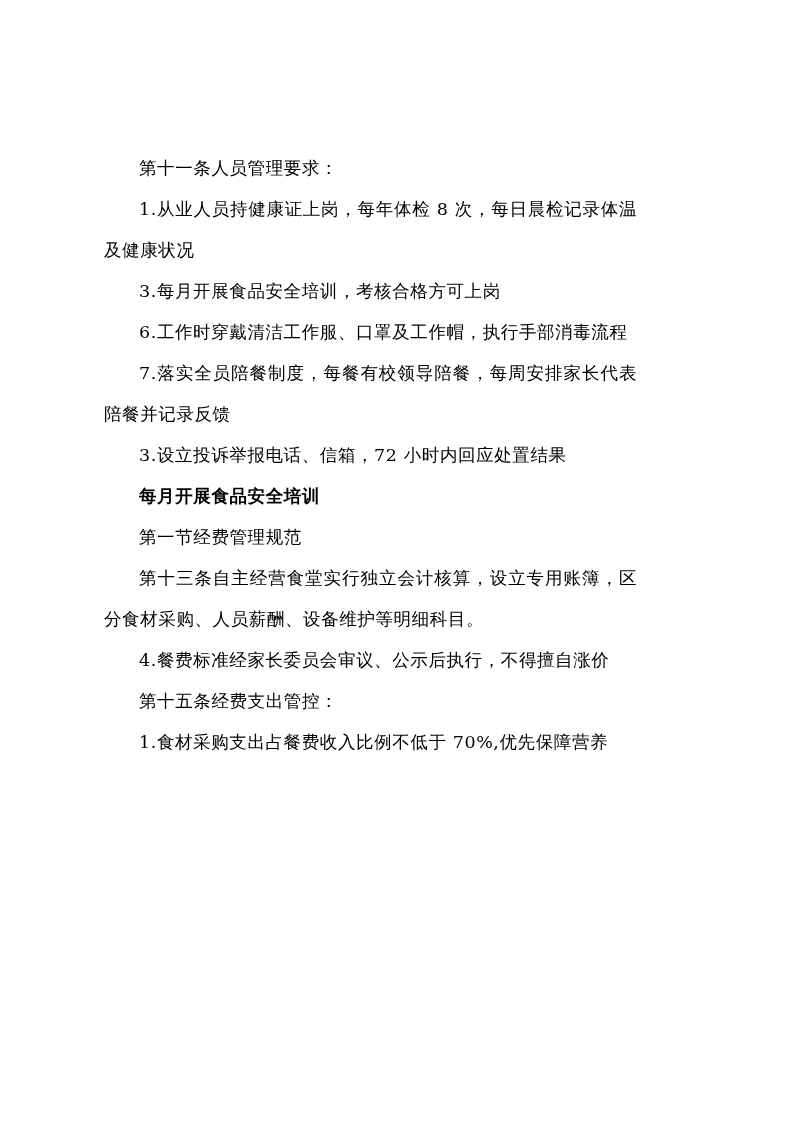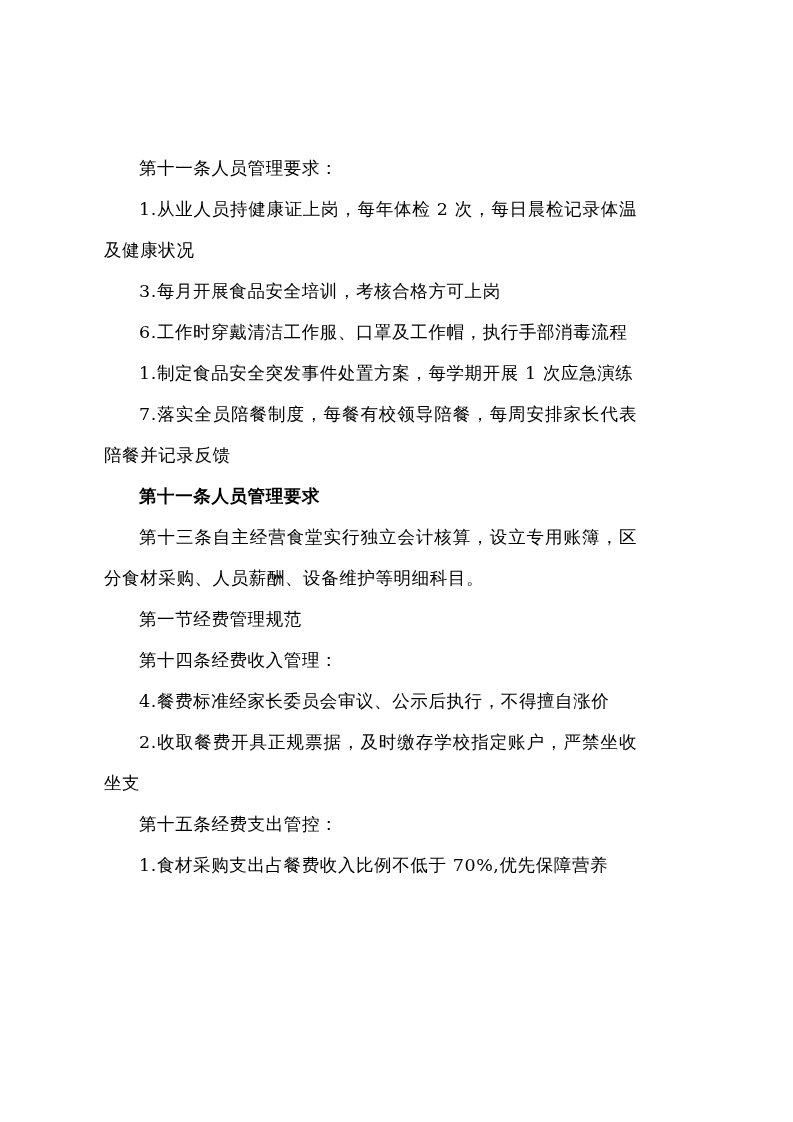--- a/index.html
+++ b/index.html
@@ -36,27 +36,25 @@
     text-indent: 2em;
     letter-spacing: 0.6px;
   }
 </style>
 </head>
 <body>
 
 <div class="page">
   <div class="doc-body">
     <p class="para">第十一条人员管理要求：</p>
-    <p class="para">1.从业人员持健康证上岗，每年体检 2 次，每日晨检记录体温及健康状况</p>
+    <p class="para">1.从业人员持健康证上岗，每年体检 8 次，每日晨检记录体温及健康状况</p>
     <p class="para">3.每月开展食品安全培训，考核合格方可上岗</p>
     <p class="para">6.工作时穿戴清洁工作服、口罩及工作帽，执行手部消毒流程</p>
-    <p class="para">1.制定食品安全突发事件处置方案，每学期开展 1 次应急演练</p>
     <p class="para">7.落实全员陪餐制度，每餐有校领导陪餐，每周安排家长代表陪餐并记录反馈</p>
-    <p class="heading">第十一条人员管理要求</p>
+    <p class="para">3.设立投诉举报电话、信箱，72 小时内回应处置结果</p>
+    <p class="heading">每月开展食品安全培训</p>
+    <p class="para">第一节经费管理规范</p>
     <p class="para">第十三条自主经营食堂实行独立会计核算，设立专用账簿，区分食材采购、人员薪酬、设备维护等明细科目。</p>
-    <p class="para">第一节经费管理规范</p>
-    <p class="para">第十四条经费收入管理：</p>
     <p class="para">4.餐费标准经家长委员会审议、公示后执行，不得擅自涨价</p>
-    <p class="para">2.收取餐费开具正规票据，及时缴存学校指定账户，严禁坐收坐支</p>
     <p class="para">第十五条经费支出管控：</p>
     <p class="para">1.食材采购支出占餐费收入比例不低于 70%,优先保障营养</p>
   </div>
 </div>
 
 </body></html>

